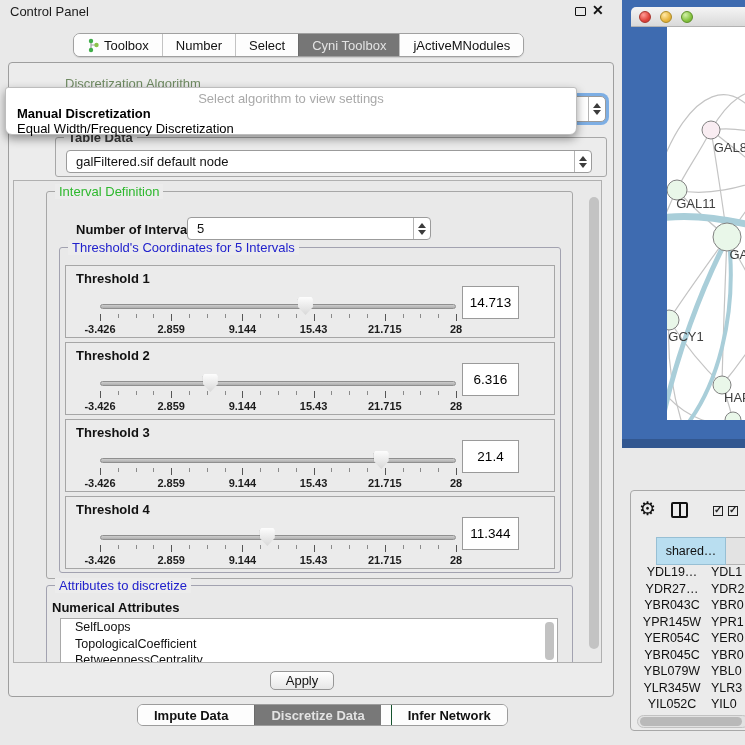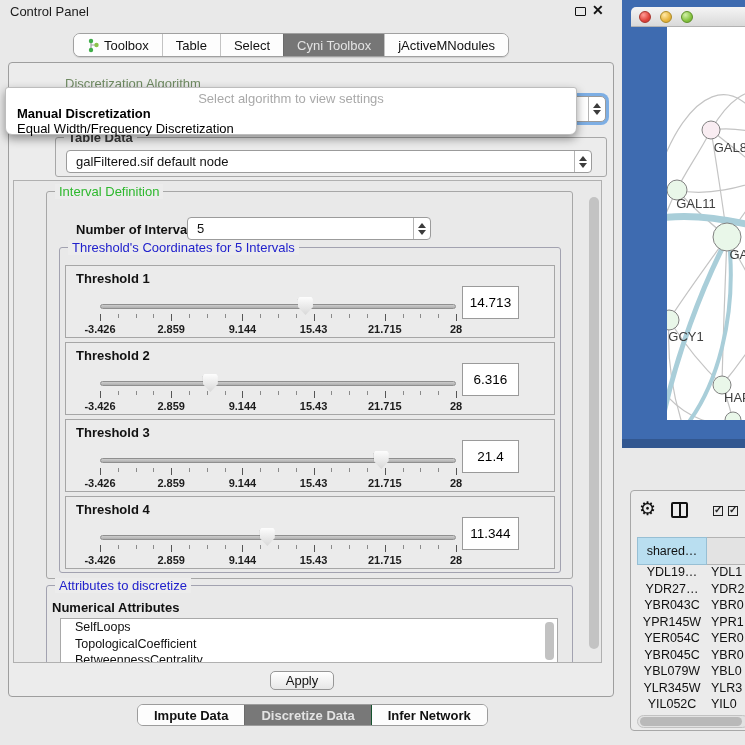--- a/index.html
+++ b/index.html
@@ -58,21 +58,21 @@
   .slabels span { position:absolute; transform:translateX(-50%); font-size:11px; font-weight:600; color:#1c1c1c; white-space:nowrap; }
   .val-box { position:absolute; left:396px; top:20px; width:57px; height:33px; background:#fff; border:1px solid #9a9a9a; display:flex; align-items:center; justify-content:center; font-size:13.5px; color:#000; }
 
   .attr-subtitle { position:absolute; left:5px; top:14px; font-size:13px; font-weight:bold; color:#111; }
   .attr-list { position:absolute; left:13px; top:32px; width:498px; height:46px; background:#fff; border:1px solid #a9a9a9; overflow:hidden; }
   .attr-item { font-size:12.5px; color:#111; line-height:16.5px; padding-left:14px; white-space:nowrap; }
   .attr-scroll { position:absolute; right:3px; top:3px; width:9px; height:38px; background:#c2c2c2; border-radius:4px; }
 
   .apply-btn { position:absolute; left:270px; top:671px; width:64px; height:19px; background:linear-gradient(#ffffff,#e7e7e7); border:1px solid #979797; border-radius:5px; font-size:13px; color:#111; display:flex; align-items:center; justify-content:center; }
 
-  .bottombar { position:absolute; left:137px; top:704px; height:22px; display:flex; border:1px solid #9c9c9c; border-radius:6px; overflow:hidden; background:#fdfdfd; }
+  .bottombar { position:absolute; left:137px; top:704px; height:22px; display:flex; border:1px solid #9c9c9c; border-radius:6px; overflow:hidden; background:#fdfdfd;gap:10px; }
   .btab { display:flex; align-items:center; padding:0 16px; font-size:13px; font-weight:bold; color:#111; background:#fdfdfd; border-left:1px solid #14532d; white-space:nowrap; }
   .btab:first-child { border-left:none; }
   .btab.sel { background:#787878; color:#e3e3e3; border-left-color:#6b6b6b; }
 
   
   .net-frame { position:absolute; left:622px; top:0; width:123px; height:448px; background:#3e6bb0; }
   .net-frame .frame-shade { position:absolute; left:0; bottom:0; width:100%; height:9px; background:rgba(0,0,0,0.18); }
   .net-titlebar { position:absolute; left:9px; top:7px; width:114px; height:20px; background:linear-gradient(#f5f5f5,#d9d9d9); border-bottom:1px solid #b2b2b2; border-radius:5px 0 0 0; }
   .tl { position:absolute; top:4px; width:12px; height:12px; border-radius:50%; }
   .tl.red    { left:8px;  background:radial-gradient(circle at 35% 30%, #ff9d96, #e0443c 60%, #c13630); border:1px solid #a8342c; }
@@ -82,21 +82,21 @@
 
   .tp-header { position:absolute; left:622px; top:448px; width:123px; height:36px; background:#e9e9e9; border-top:1px solid #c8c8c8; border-bottom:1px solid #cfcfcf; }
   .tp-header .tp-title { position:absolute; left:11px; top:10px; font-size:13px; color:#1b1b1b; }
   .tp-panel { position:absolute; left:630px; top:490px; width:160px; height:241px; border:1px solid #a8a8a8; border-radius:4px 0 0 4px; background:#ebebeb; }
   .gear-ic { position:absolute; left:8px; top:8px; font-size:19px; color:#111; line-height:19px; }
   .split-ic { position:absolute; left:40px; top:11px; width:17px; height:16px; border:2px solid #111; border-radius:2px; }
   .split-ic::after { content:""; position:absolute; left:5.5px; top:0; width:2px; height:12px; background:#111; }
   .chk { position:absolute; top:15px; width:10px; height:10px; border:1.5px solid #222; }
   .chk::after { content:"\2713"; position:absolute; left:0px; top:-3px; font-size:10px; font-weight:bold; color:#222; }
   .t-headrow { position:absolute; left:6px; top:46px; height:28px; display:flex; }
-  .t-hcell1 { width:70px; background:#b9def0; border:1px solid #97bfd4; display:flex; align-items:center; justify-content:center; font-size:12.5px; color:#111; }
+  .t-hcell1 { width:70px; background:#b9def0; border:1px solid #97bfd4; display:flex; align-items:center; justify-content:center; font-size:12.5px; color:#111;margin-left:19px; }
   .t-hcell2 { width:90px; background:#e3e3e3; border:1px solid #b3b3b3; border-left:none; display:flex; align-items:center; justify-content:flex-end; padding-right:2px; font-size:12.5px; color:#111; }
   .t-body { position:absolute; left:6px; top:74px; width:160px; height:148px; overflow:hidden; }
   .t-row { display:flex; height:16.5px; }
   .t-c1 { width:70px; text-align:center; font-size:12.5px; color:#111; white-space:nowrap; }
   .t-c2 { width:90px; padding-left:4px; font-size:12.5px; color:#111; white-space:nowrap; }
   .hscroll { position:absolute; left:6px; top:224px; width:112px; height:13px; background:#e2e2e2; border:1px solid #c2c2c2; border-radius:7px; }
   .hscroll .hthumb { position:absolute; left:2px; top:1px; width:102px; height:9px; background:#b9b9b9; border-radius:5px; }
 
   .neticon svg { display:block; }
 </style>
@@ -118,21 +118,21 @@
           <line x1="4" y1="3" x2="4" y2="12" stroke="#9e9e9e" stroke-width="1.2"></line>
           <line x1="4" y1="7" x2="9" y2="7" stroke="#9e9e9e" stroke-width="1.2"></line>
           <circle cx="4" cy="3" r="2.2" fill="#3fae49"></circle>
           <circle cx="4" cy="12" r="2.2" fill="#3fae49"></circle>
           <circle cx="9.5" cy="7" r="2.2" fill="#8bc34a"></circle>
         </svg>
       </span>
       <span>Toolbox</span>
     </div>
     <div class="tab">
-        <span>Table</span>
+        <span>Number</span>
       </div>
     <div class="tab">
         <span>Select</span>
       </div>
     <div class="tab sel">
         <span>Cyni Toolbox</span>
       </div>
     <div class="tab">
         <span>jActiveMNodules</span>
       </div>

